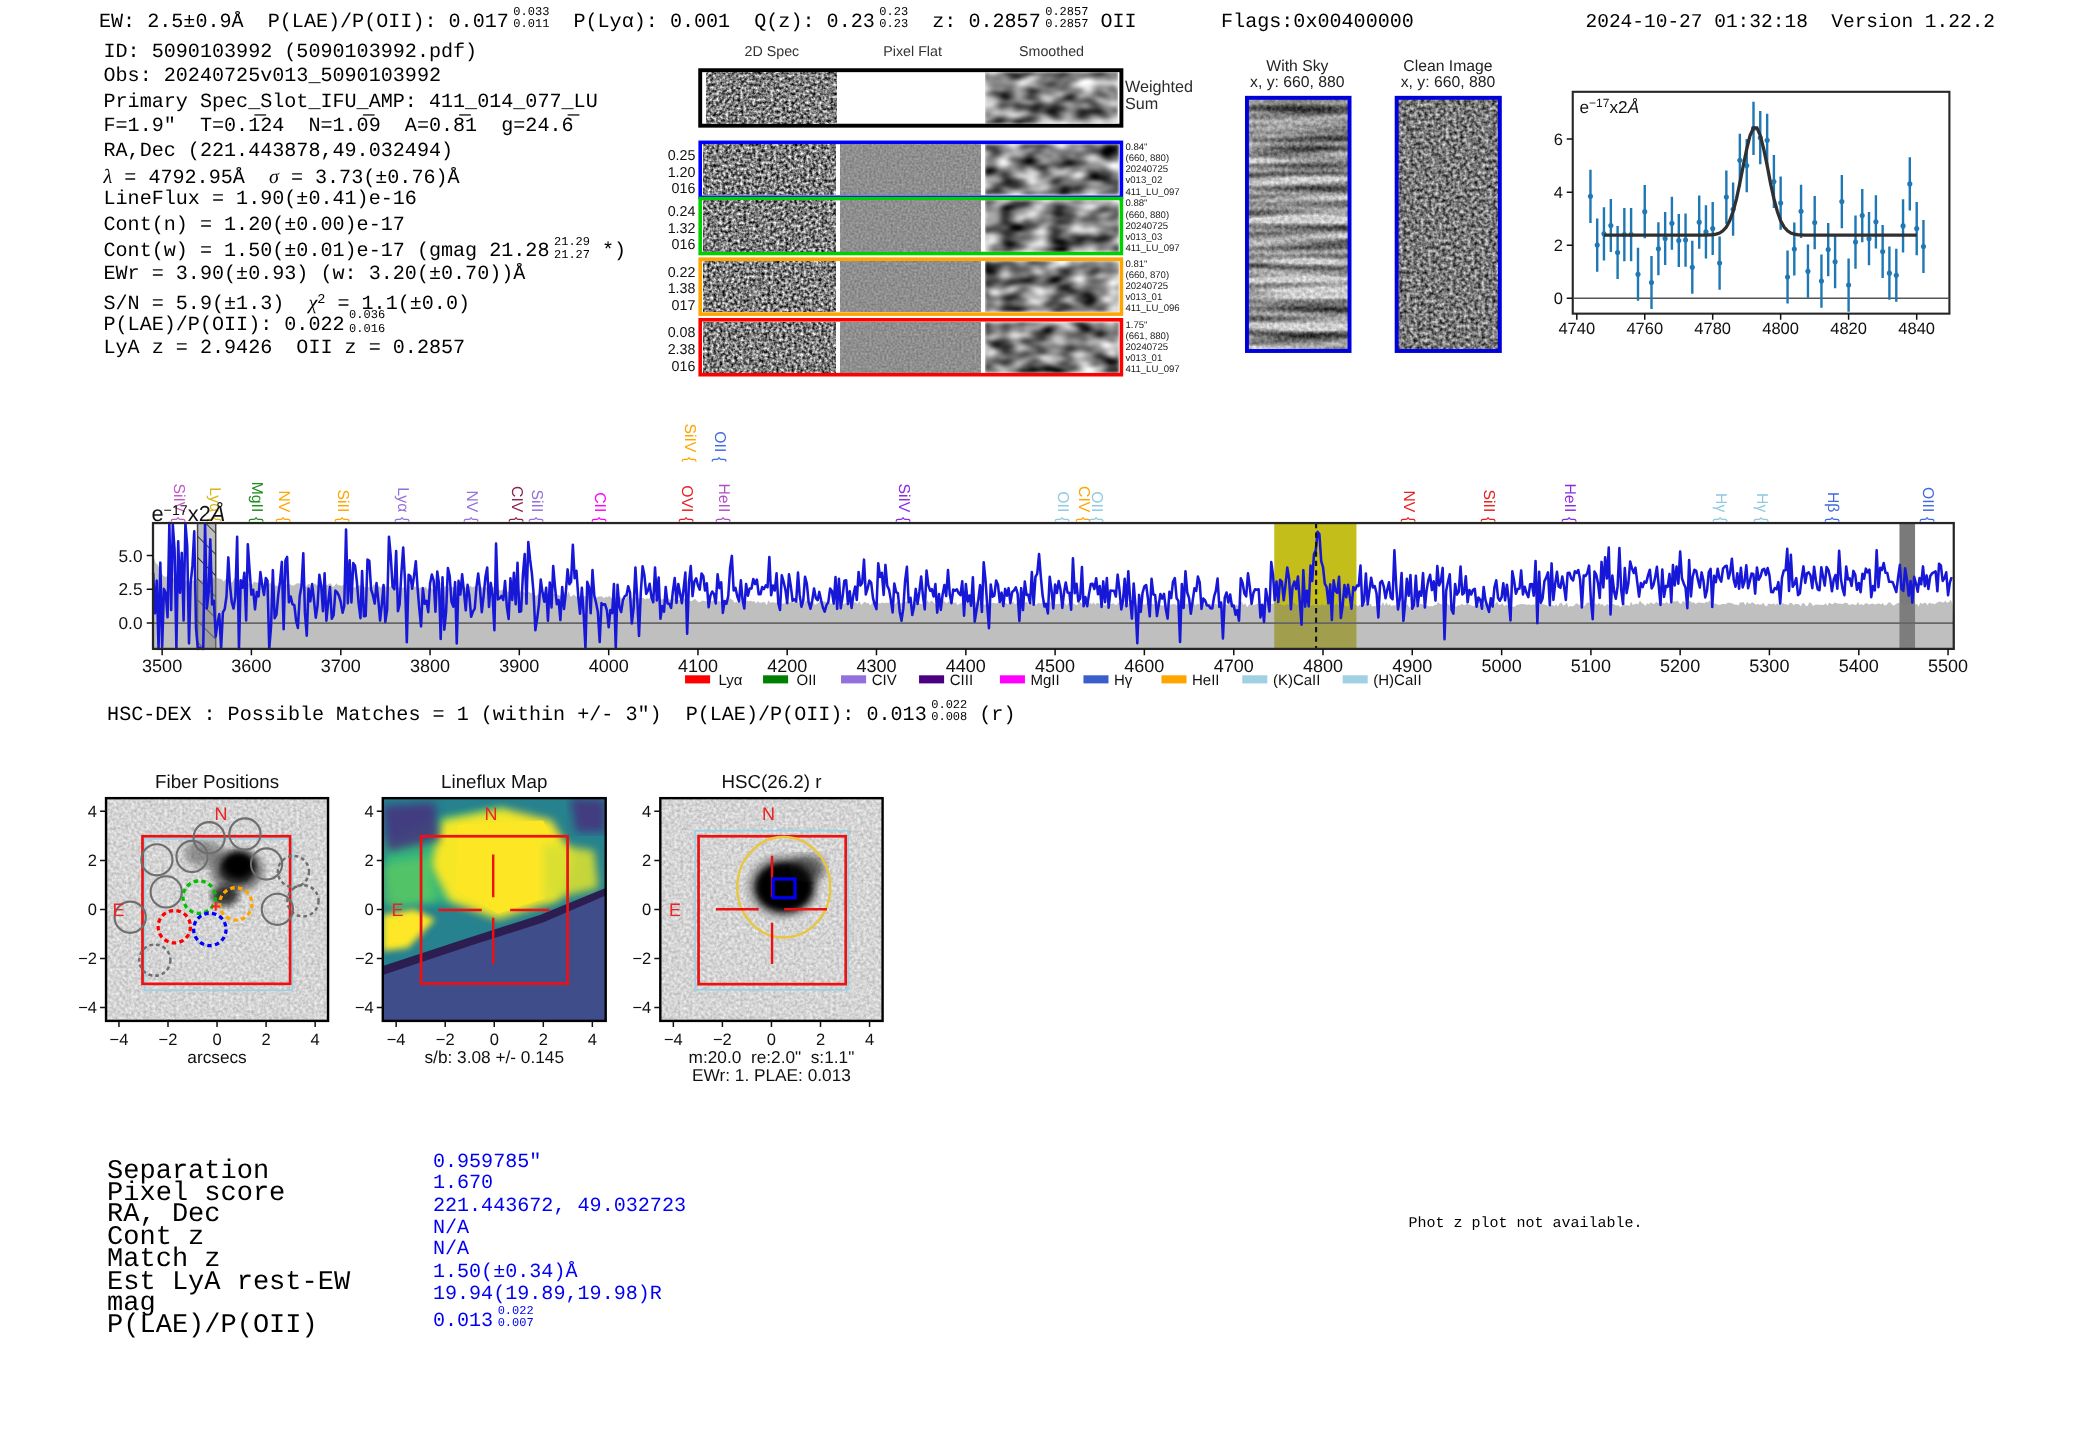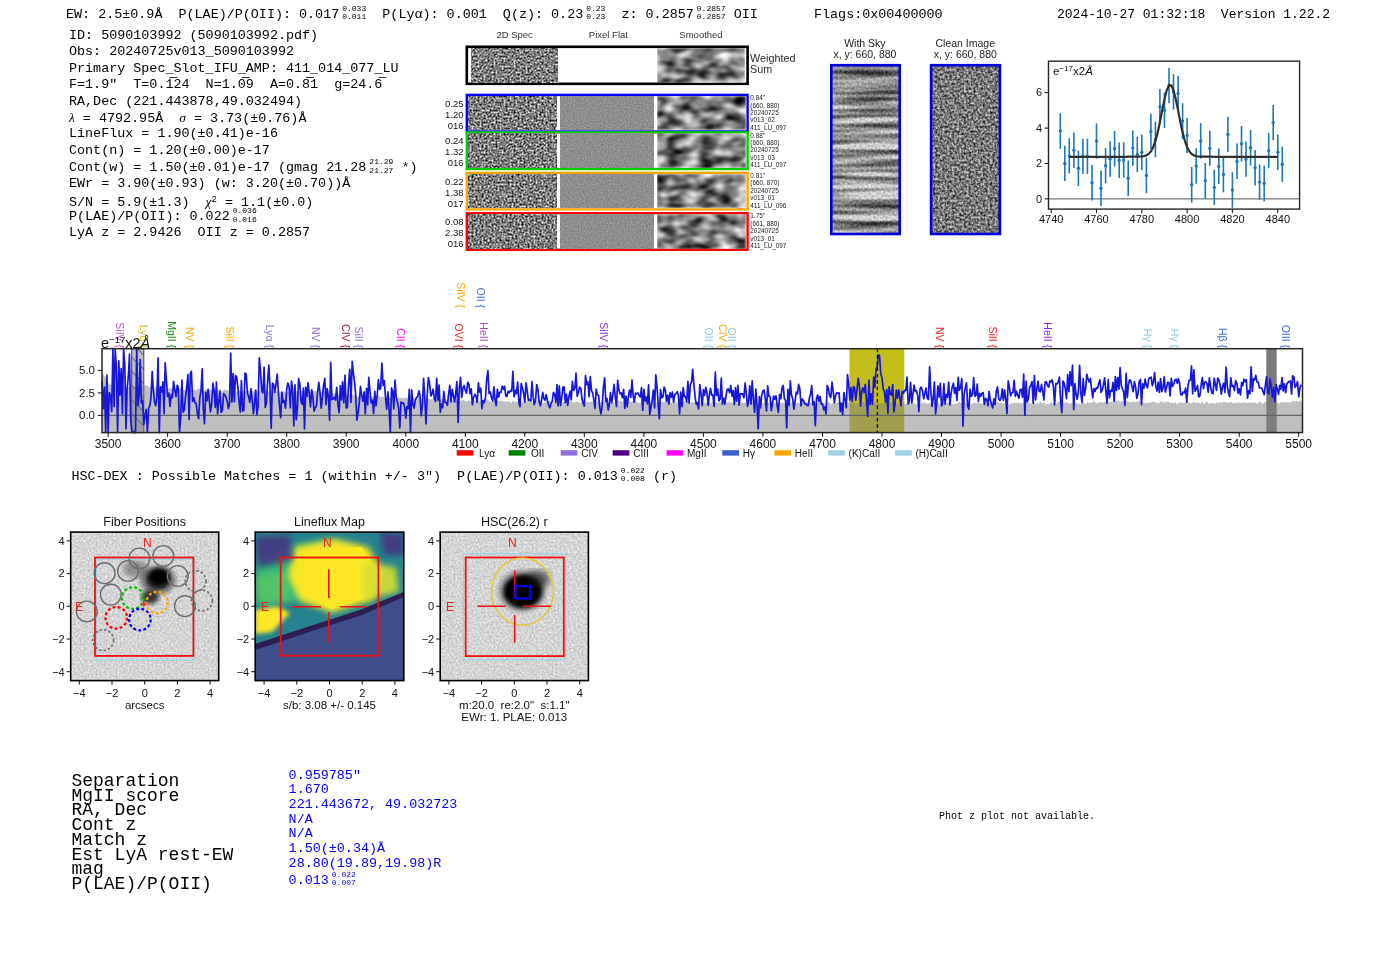--- a/index.html
+++ b/index.html
@@ -512,17 +512,17 @@
     <text x="750.3" y="225.8" font-size="6.4" fill="#222" font-family="Liberation Sans, sans-serif">(661, 880)</text>
     <text x="750.3" y="233.2" font-size="6.4" fill="#222" font-family="Liberation Sans, sans-serif">20240725</text>
     <text x="750.3" y="240.6" font-size="6.4" fill="#222" font-family="Liberation Sans, sans-serif">v013_01</text>
     <text x="750.3" y="248.0" font-size="6.4" fill="#222" font-family="Liberation Sans, sans-serif">411_LU_097</text>
   </svg>
 
 <div class="mono" style="left:66px;top:5.5px;font-size:13.4px">EW: 2.5±0.9Å&nbsp;&nbsp;P(LAE)/P(OII): 0.017<span class="fr" style="font-size:8px">0.033<br>0.011</span>&nbsp;&nbsp;P(Lyα): 0.001&nbsp;&nbsp;Q(z): 0.23<span class="fr" style="font-size:8px">0.23<br>0.23</span>&nbsp;&nbsp;z: 0.2857<span class="fr" style="font-size:8px">0.2857<br>0.2857</span> OII&nbsp;&nbsp;&nbsp;&nbsp;&nbsp;&nbsp;&nbsp;Flags:0x00400000</div>
 <div class="mono" style="left:1057px;top:6.5px;font-size:13px">2024-10-27 01:32:18&nbsp;&nbsp;Version 1.22.2</div>
 <div class="mono idb" style="left:69px;top:28px;font-size:13.4px"><div>ID: 5090103992 (5090103992.pdf)</div><div>Obs: 20240725v013_5090103992</div><div>Primary Spec_Slot_IFU_AMP: 411_014_077_LU</div><div>F=1.9"&nbsp;&nbsp;T=0.1̅24&nbsp;&nbsp;N=1.0̅9&nbsp;&nbsp;A=0.8̅1&nbsp;&nbsp;g=24.6̅</div><div>RA,Dec (221.443878,49.032494)</div><div><i>λ</i> = 4792.95Å&nbsp;&nbsp;<i>σ</i> = 3.73(±0.76)Å</div><div>LineFlux = 1.90(±0.41)e-16</div><div>Cont(n) = 1.20(±0.00)e-17</div><div>Cont(w) = 1.50(±0.01)e-17 (gmag 21.28<span class="fr" style="font-size:8px">21.29<br>21.27</span> *)</div><div>EWr = 3.90(±0.93) (w: 3.20(±0.70))Å</div><div>S/N = 5.9(±1.3)&nbsp;&nbsp;<i>χ</i><sup>2</sup> = 1.1(±0.0)</div><div>P(LAE)/P(OII): 0.022<span class="fr" style="font-size:8px">0.036<br>0.016</span></div><div>LyA z = 2.9426&nbsp;&nbsp;OII z = 0.2857</div></div>
 <div class="mono" style="left:71.4px;top:468px;font-size:13.4px">HSC-DEX : Possible Matches = 1 (within +/- 3")&nbsp;&nbsp;P(LAE)/P(OII): 0.013<span class="fr" style="font-size:8px">0.022<br>0.008</span> (r)</div>
-<div class="mono tbl" style="left:71.4px;top:774px;font-size:18px"><div>Separation</div><div>MgII score</div><div>RA, Dec</div><div>Cont z</div><div>Match z</div><div>Est LyA rest-EW</div><div>mag</div><div>P(LAE)/P(OII)</div>
+<div class="mono tbl" style="left:71.4px;top:774px;font-size:18px"><div>Separation</div><div>Pixel score</div><div>RA, Dec</div><div>Cont z</div><div>Match z</div><div>Est LyA rest-EW</div><div>mag</div><div>P(LAE)/P(OII)</div>
 </div>
-<div class="mono tbl" style="left:288.6px;top:768.5px;font-size:13.4px;color:#0000f2"><div>0.959785"</div><div>1.670</div><div>221.443672, 49.032723</div><div>N/A</div><div>N/A</div><div>1.50(±0.34)Å</div><div>28.80(19.89,19.98)R</div><div>0.013<span class="fr" style="font-size:8px">0.022<br>0.007</span></div>
+<div class="mono tbl" style="left:288.6px;top:768.5px;font-size:13.4px;color:#0000f2"><div>0.959785"</div><div>1.670</div><div>221.443672, 49.032723</div><div>N/A</div><div>N/A</div><div>1.50(±0.34)Å</div><div>19.94(19.89,19.98)R</div><div>0.013<span class="fr" style="font-size:8px">0.022<br>0.007</span></div>
 </div>
 <div class="mono" style="left:939px;top:809px;font-size:10px">Phot z plot not available.</div>
 
 </body></html>

